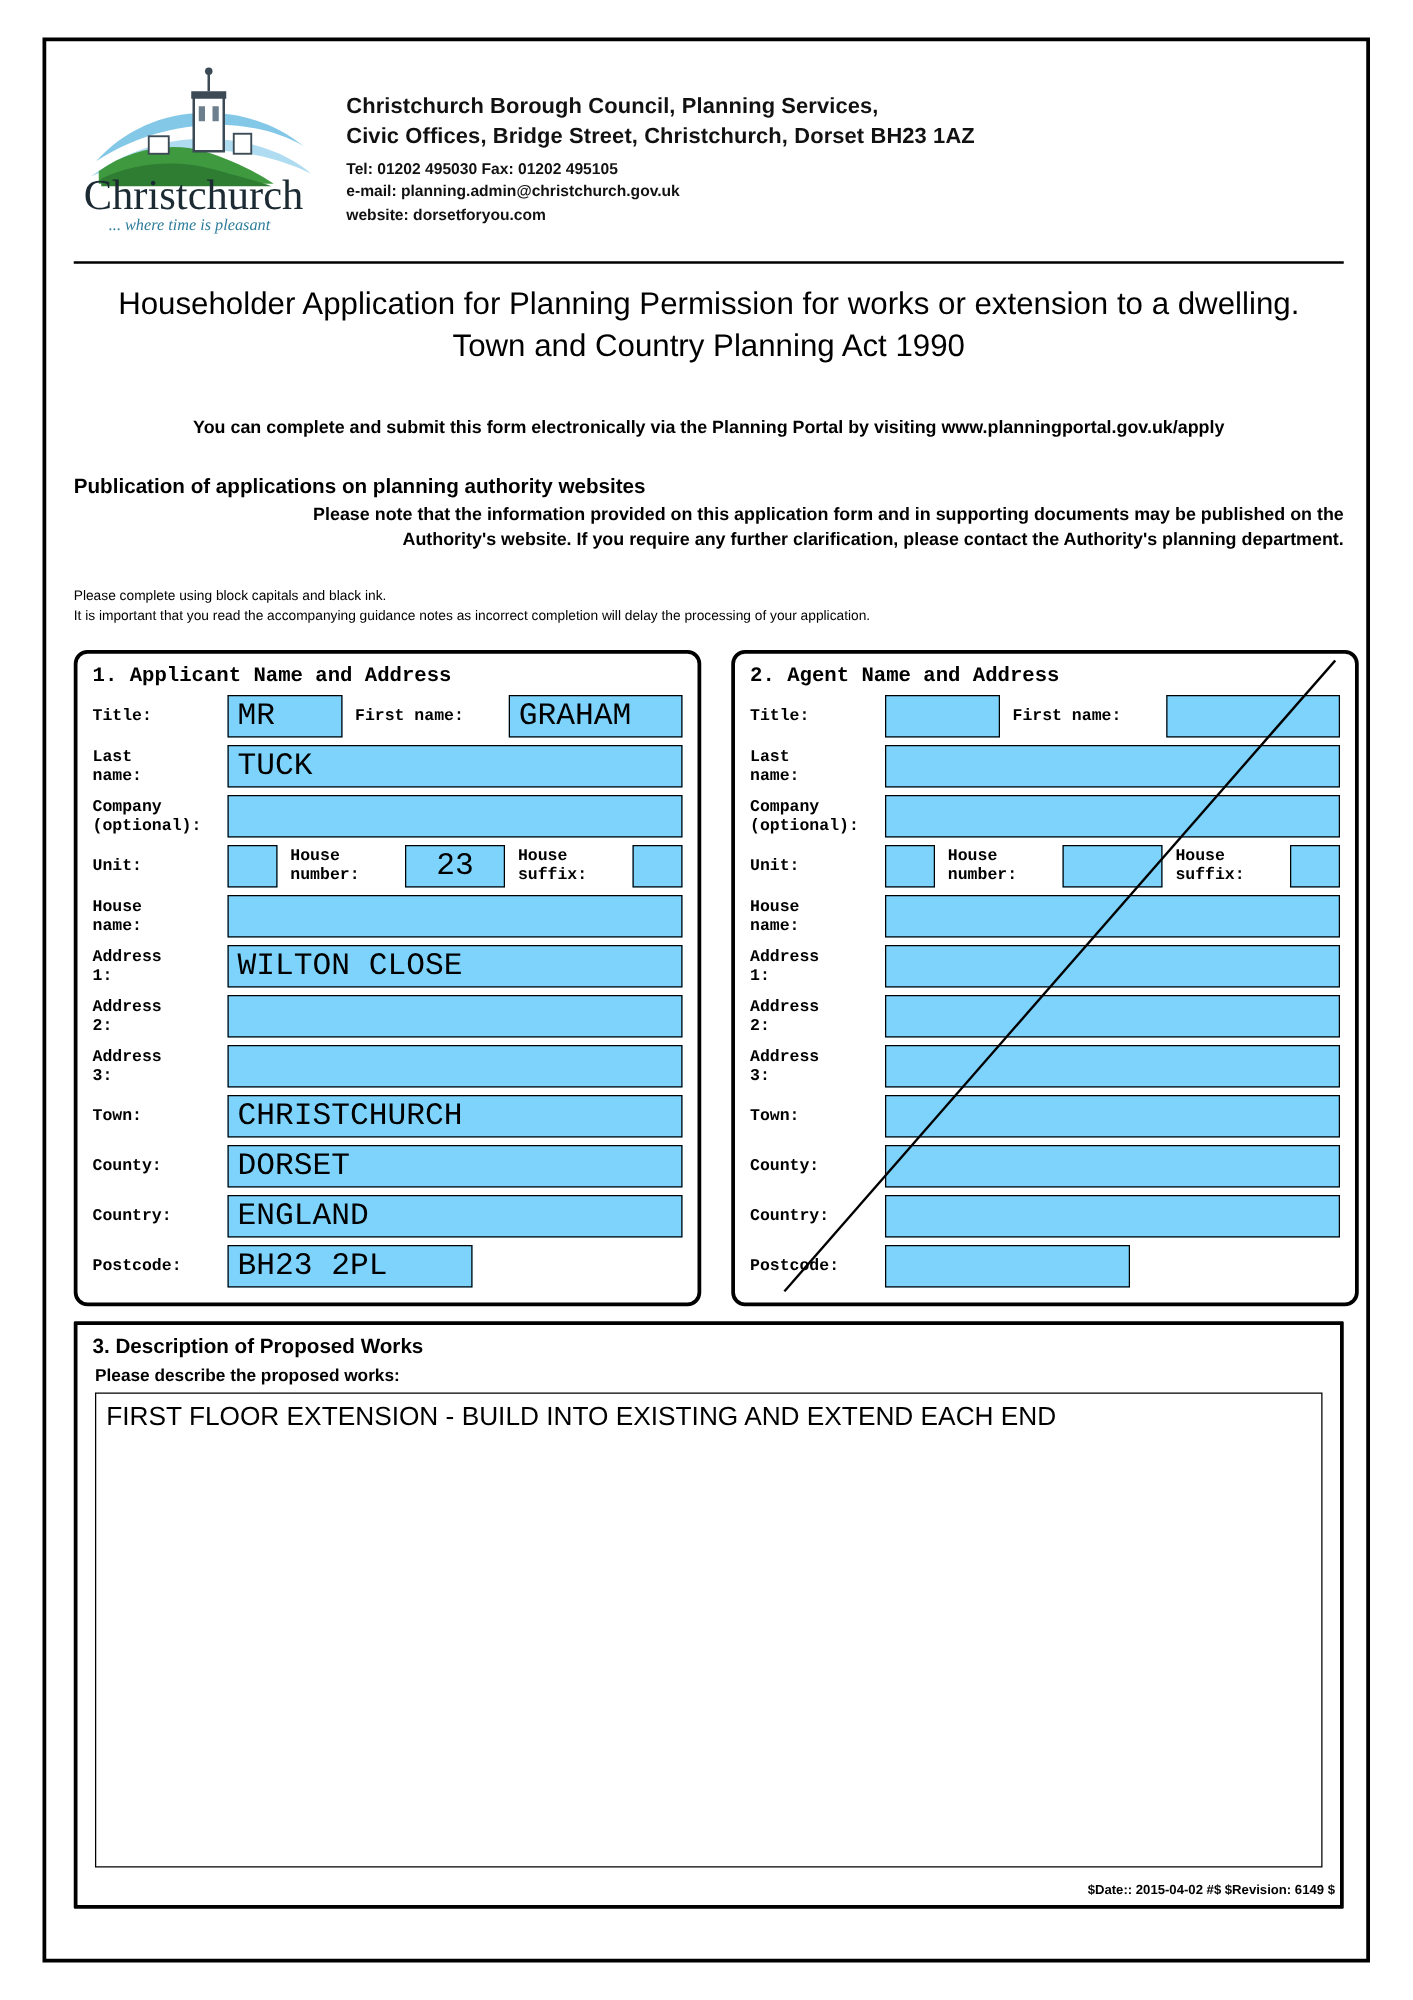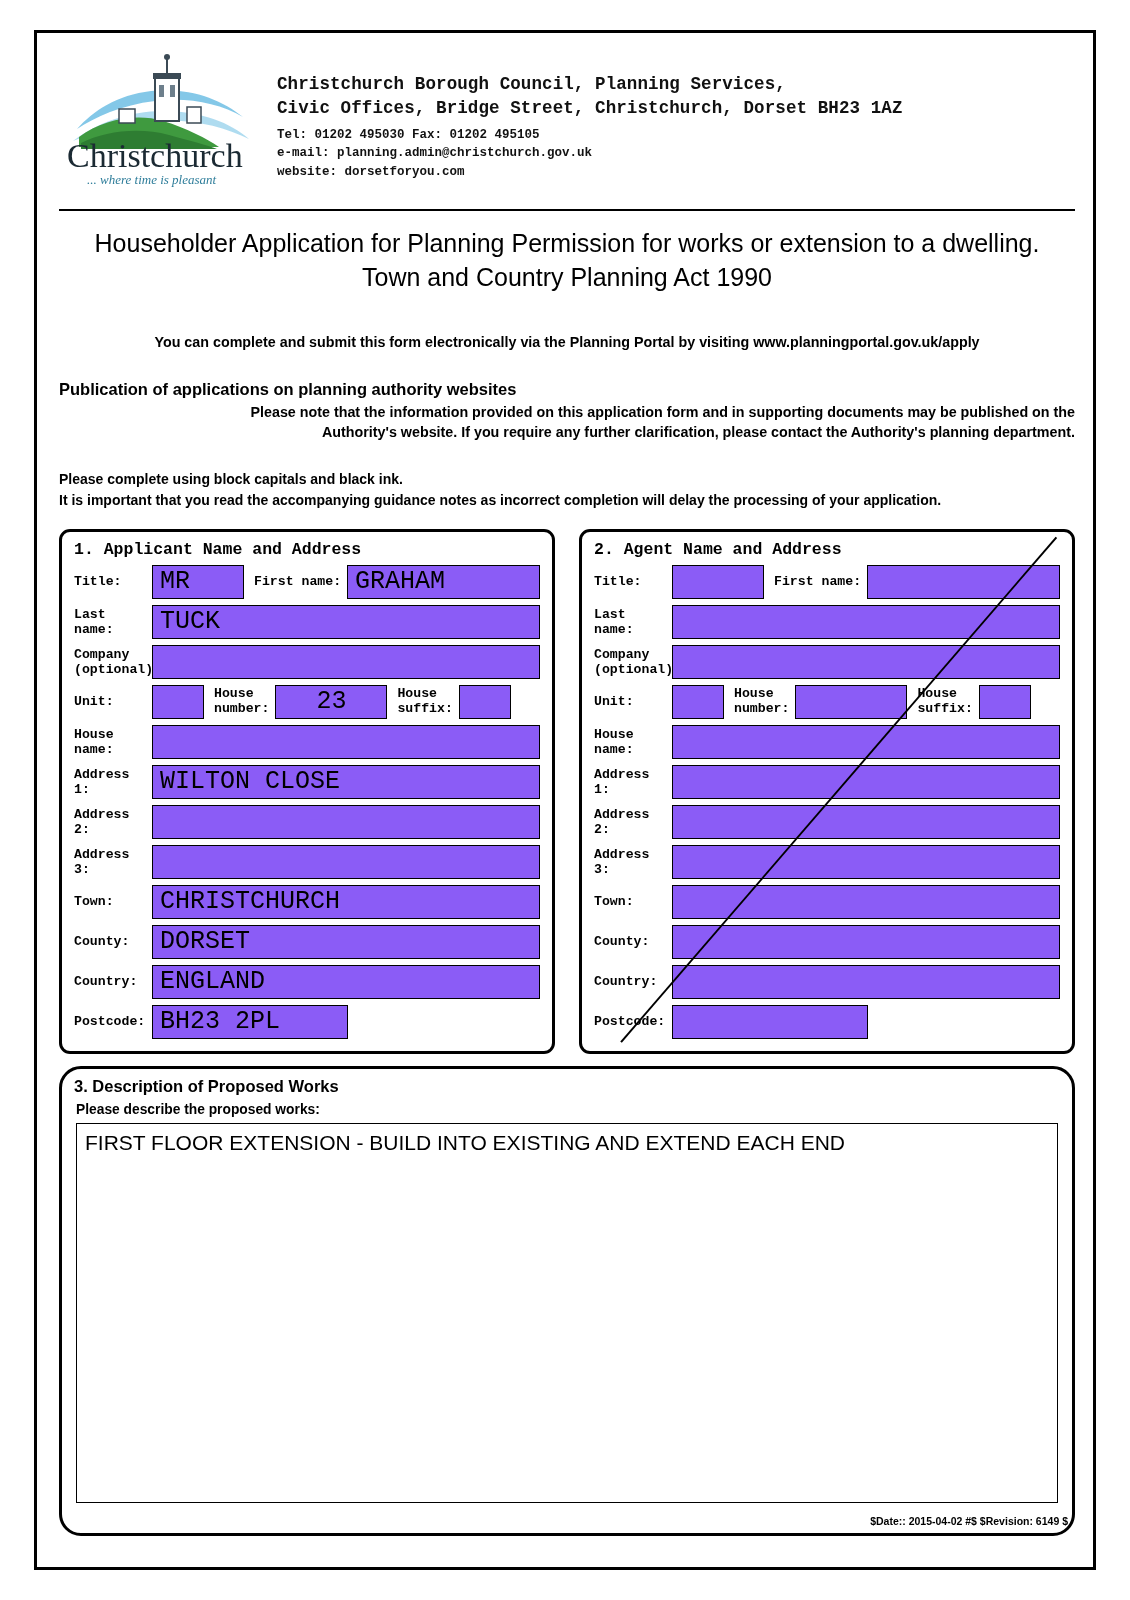--- a/index.html
+++ b/index.html
@@ -46,21 +46,20 @@
   }
   .logo {
     position: relative;
     width: 200px;
     height: 140px;
     flex: 0 0 200px;
   }
   .logo svg { display: block; }
   .header-text {
     padding-top: 22px;
-    font-family: Liberation Mono, monospace;
   }
   .council-line {
     font-weight: bold;
     font-size: 17.5px;
     line-height: 1.35;
     letter-spacing: 0.1px;
     color: #111;
   }
   .contact {
     margin-top: 6px;
@@ -94,22 +93,22 @@
     margin-top: 30px;
   }
   .pub-body {
     font-size: 14.3px;
     font-weight: bold;
     line-height: 1.45;
     margin-top: 3px;
     text-align: right;
   }
   .instr {
-    font-size: 14px;
-    font-weight: bold;
+    font-size: 11px;
+    font-weight: normal;
     line-height: 1.5;
     margin-top: 26px;
   }
 
   
   .cols {
     display: flex;
     gap: 24px;
     margin-top: 18px;
     font-family: Liberation Mono, monospace;
@@ -141,28 +140,29 @@
     font-size: 13.2px;
     font-weight: bold;
     line-height: 1.15;
     flex: 0 0 auto;
     padding-right: 6px;
     box-sizing: border-box;
   }
   .lbl.w78 { width: 78px; }
   .box {
     border: 1px solid #000;
-    background: #8b5cf6;
+    background: #7dd3fc;
     height: 34px;
     box-sizing: border-box;
     display: flex;
     align-items: center;
     padding: 13px 7px;
     overflow: hidden;
     white-space: nowrap;
+    margin-left: 30px;
   }
   .val {
     font-size: 25px;
     line-height: 1;
     color: #000;
   }
   .val.small { font-size: 22px; }
   .grow { flex: 1 1 auto; }
   .sublabel {
     font-size: 13.2px;
@@ -177,21 +177,21 @@
     position: absolute;
     left: 0; top: 0;
     width: 100%; height: 100%;
     pointer-events: none;
   }
 
   
   .desc-sec {
     margin-top: 12px;
     border: 3px solid #000;
-    border-radius: 22px;
+    border-radius: 1px;
     box-sizing: border-box;
   }
   .desc-prompt {
     font-size: 13.8px;
     font-weight: bold;
     padding: 0 0 6px 14px;
   }
   .desc-box {
     margin: 0 14px 10px 14px;
     border: 1px solid #000;

